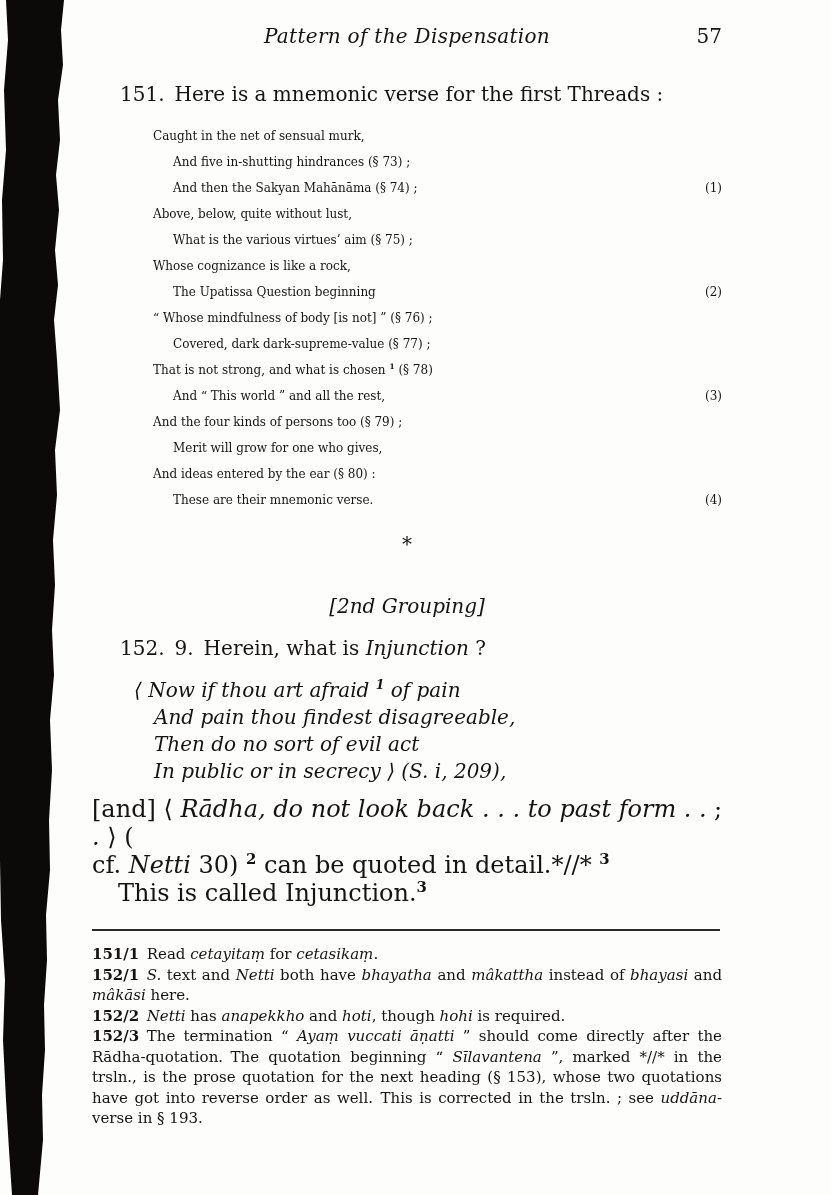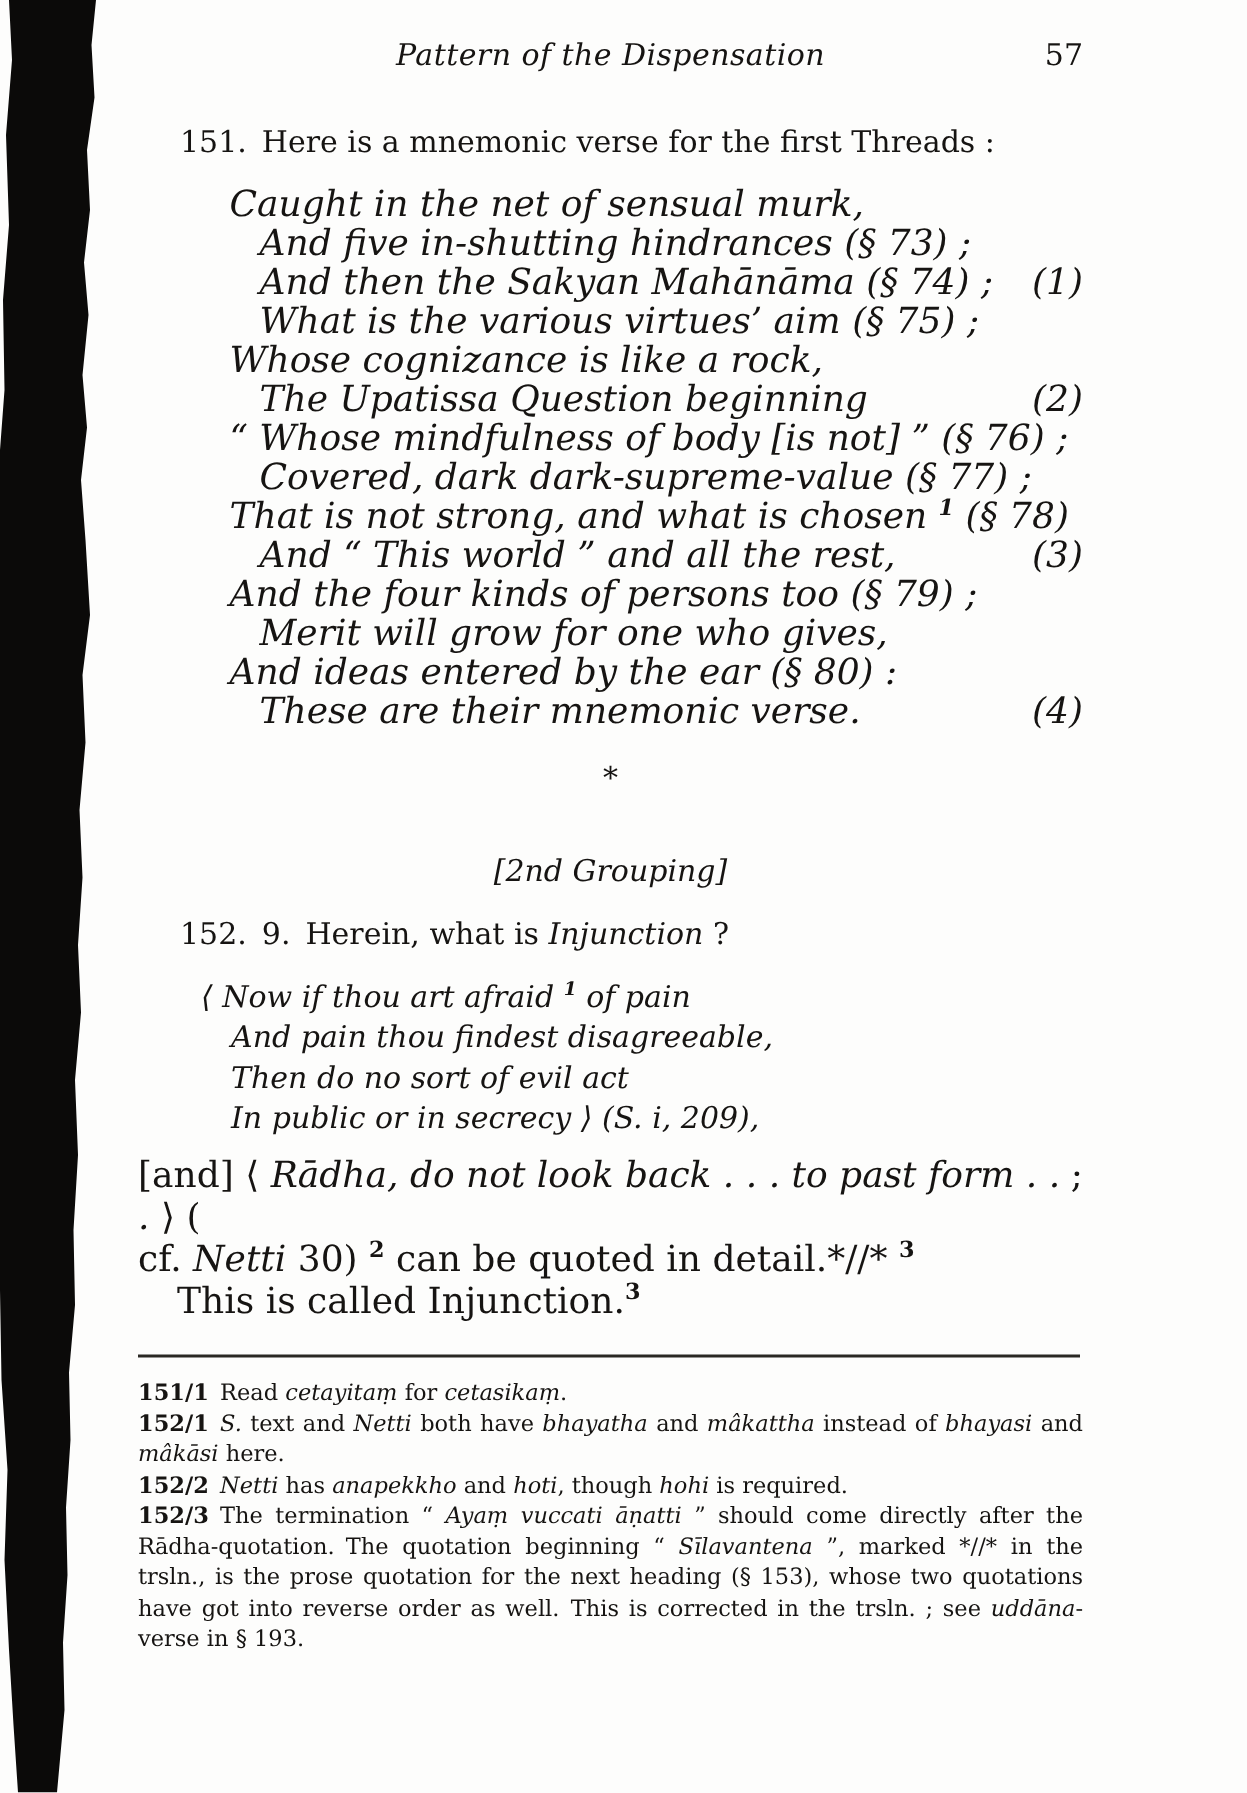--- a/index.html
+++ b/index.html
@@ -9,21 +9,21 @@
     font-family:"DejaVu Serif","Liberation Serif",serif;
     -webkit-font-smoothing:antialiased;
   }
   .scan-edge{position:absolute;left:0;top:0;width:70px;height:1195px;}
   .content{position:absolute;left:92px;top:0;width:630px;}
   .header{position:relative;margin-top:24px;height:27px;font-size:20px;}
   .running-title{text-align:center;font-style:italic;letter-spacing:.3px;}
   .page-number{position:absolute;right:0;top:0;font-style:normal;}
   .para{margin:16px;font-size:20px;line-height:26px;}
   .intro-151{margin-top:30px;padding-left:12px;}
-  .verse{margin:6px 0 0 61px;font-size:24px;line-height:26px;font-style:italic;}
+  .verse{margin:6px 0 0 61px;font-size:12px;line-height:26px;}
   .line{position:relative;}
   .ind{padding-left:20px;}
   .marker{position:absolute;right:0;top:0;}
   .star{margin-top:18px;text-align:center;font-size:20px;line-height:26px;}
   .grouping{margin-top:36px;text-align:center;font-style:italic;font-size:20px;line-height:26px;}
   .intro-152{margin-top:16px;padding-left:12px;}
   .quote{margin:16px 0 0 42px;font-size:20px;line-height:27px;font-style:italic;}
   .after{margin-top:10px;font-size:24px;line-height:28px;}
   .split{display:flex;justify-content:space-between;}
   .ind3{padding-left:26px;}
@@ -47,20 +47,21 @@
     <div class="running-title">Pattern of the Dispensation</div>
     <div class="page-number">57</div>
   </div>
 
   <p class="para intro-151"><span>151. Here is a mnemonic verse for the first Threads :</span></p>
 
   <div class="verse">
     <div class="line"><span><span>Caught in the net of sensual murk,</span></span></div>
     <div class="line ind"><span><span>And five in-shutting hindrances (§ 73) ;</span></span></div>
     <div class="line ind"><span><span>And then the Sakyan Mahānāma (§ 74) ;</span></span><span class="marker">(1)</span></div>
+    <div class="line"><span><span>Above, below, quite without lust,</span></span></div>
     <div class="line ind"><span><span>What is the various virtues’ aim (§ 75) ;</span></span></div>
     <div class="line"><span><span>Whose cognizance is like a rock,</span></span></div>
     <div class="line ind"><span><span>The Upatissa Question beginning</span></span><span class="marker">(2)</span></div>
     <div class="line"><span><span>“ Whose mindfulness of body [is not] ” (§ 76) ;</span></span></div>
     <div class="line ind"><span><span>Covered, dark dark-supreme-value (§ 77) ;</span></span></div>
     <div class="line"><span><span>That is not strong, and what is chosen </span><span class="sup">1</span><span> (§ 78)</span></span></div>
     <div class="line ind"><span><span>And “ This world ” and all the rest,</span></span><span class="marker">(3)</span></div>
     <div class="line"><span><span>And the four kinds of persons too (§ 79) ;</span></span></div>
     <div class="line ind"><span><span>Merit will grow for one who gives,</span></span></div>
     <div class="line"><span><span>And ideas entered by the ear (§ 80) :</span></span></div>

